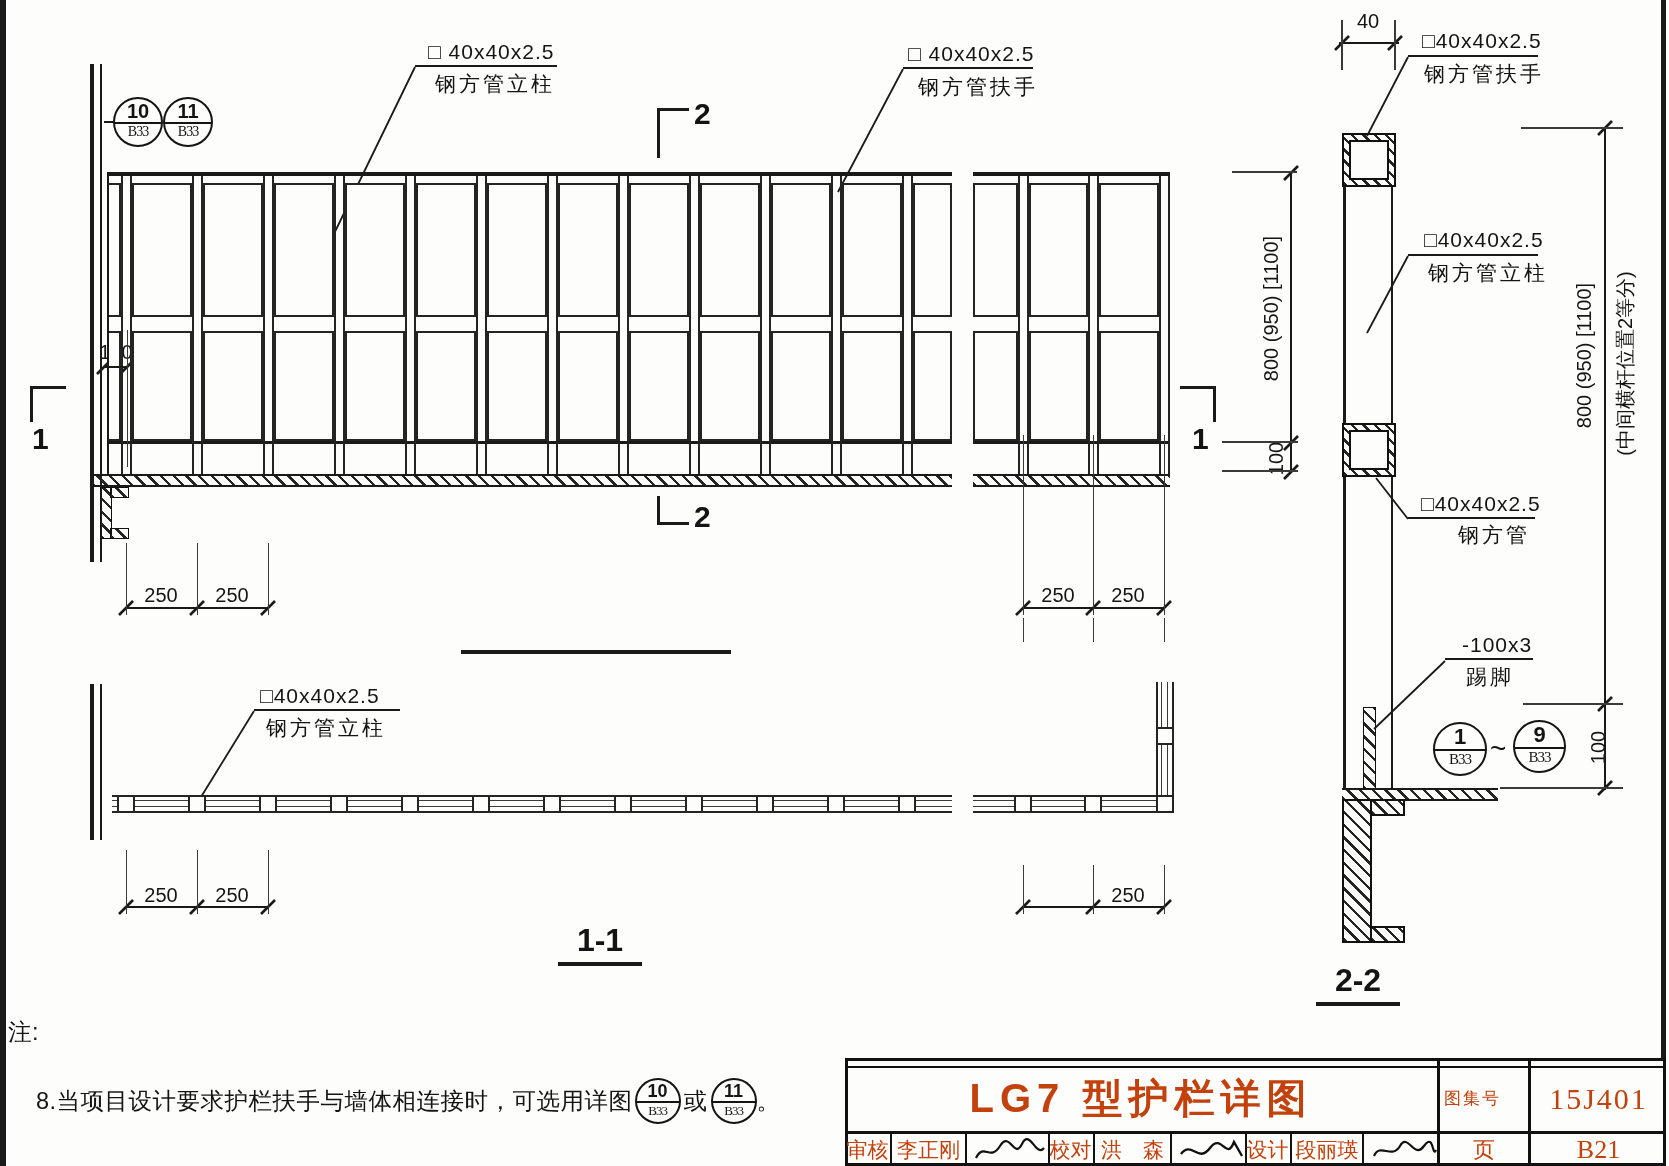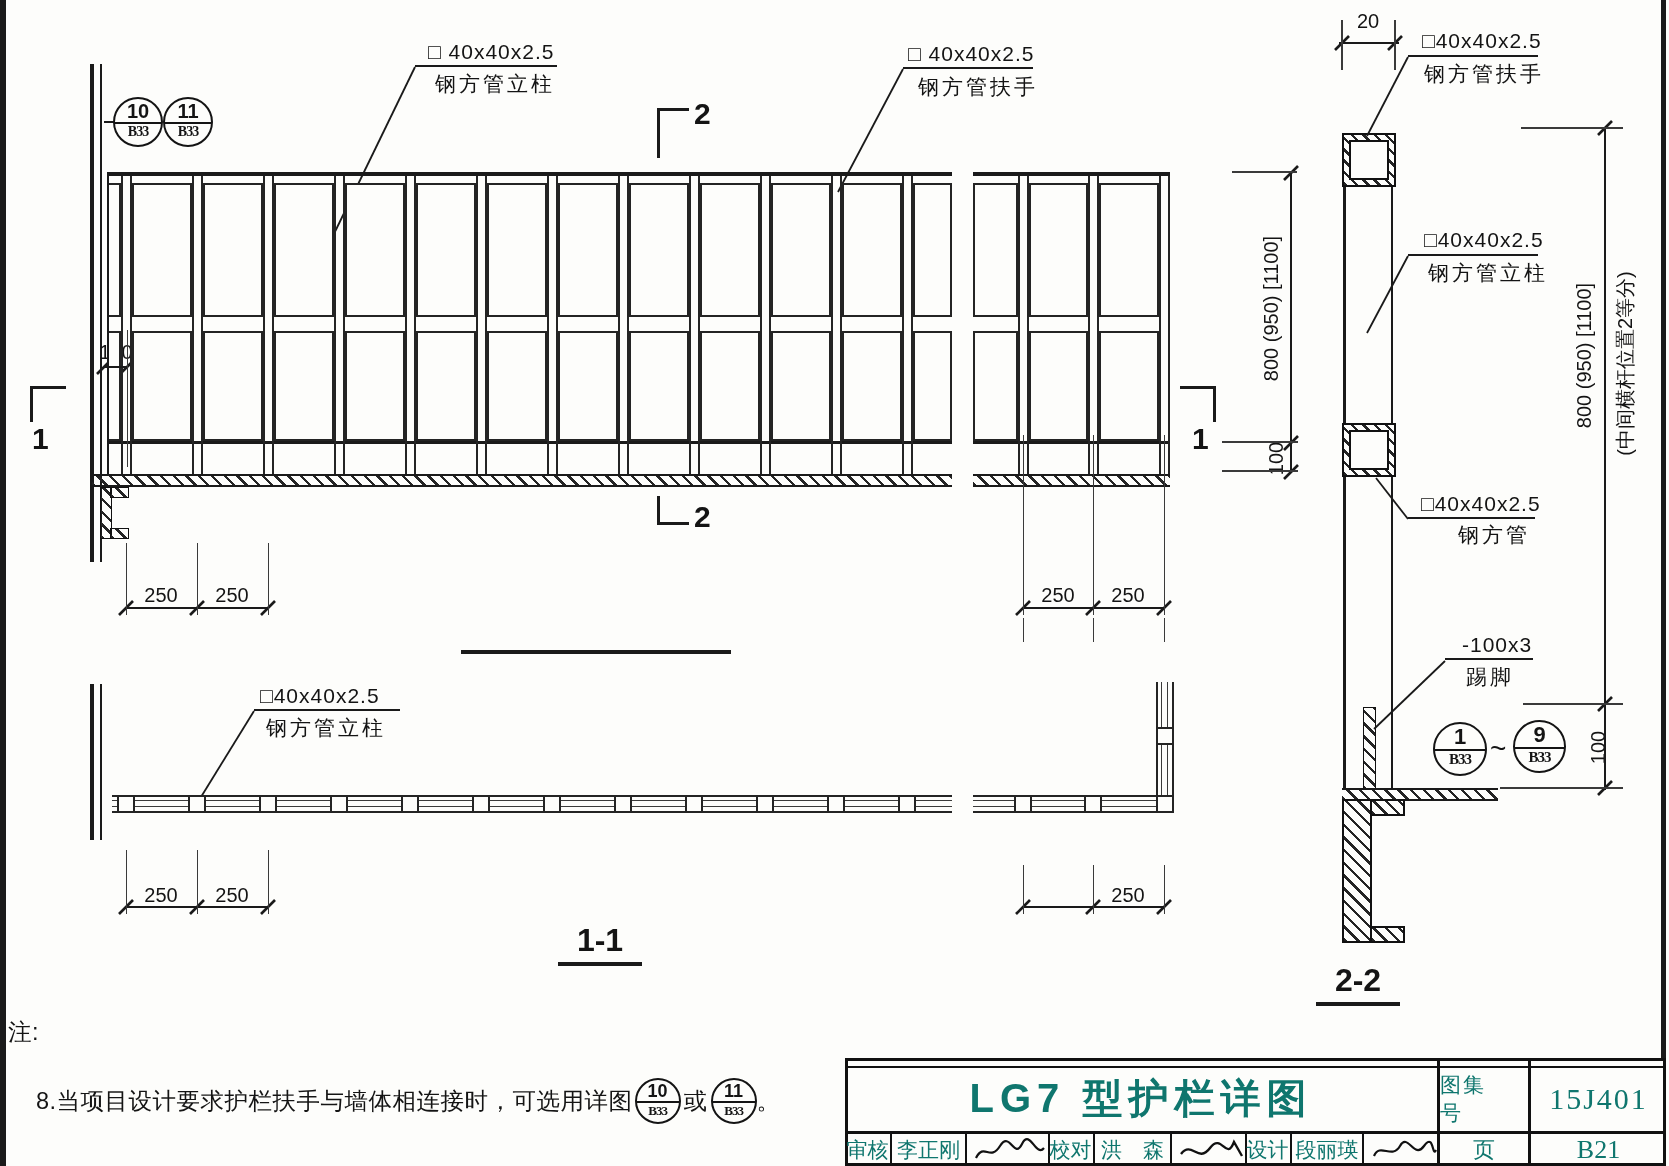--- a/index.html
+++ b/index.html
@@ -13,29 +13,29 @@
   .vtxt{position:absolute;white-space:nowrap;color:#141414;text-align:center;transform:rotate(-90deg);}
   .panel{position:absolute;border:2px solid #242424;background:#fdfdfb;}
   .post{position:absolute;border-left:2.5px solid #242424;border-right:2.5px solid #242424;}
   .hatch{background:repeating-linear-gradient(45deg,#242424 0 2.4px,rgba(0,0,0,0) 2.4px 9px);}
   .floor{position:absolute;border-top:2.2px solid #1a1a1a;border-bottom:2.2px solid #1a1a1a;}
   .tube{position:absolute;width:54px;height:54px;border:2.5px solid #111;
         background:repeating-linear-gradient(45deg,#242424 0 2.4px,rgba(0,0,0,0) 2.4px 8px);}
   .tube:after{content:'';position:absolute;inset:5px;border:2.5px solid #111;background:#fdfdfb;}
   .bub{position:absolute;border:2.5px solid #141414;border-radius:50%;display:flex;flex-direction:column;background:#fdfdfb;}
   .bub .bt{flex:1.1;display:flex;align-items:flex-end;justify-content:center;border-bottom:2px solid #141414;font-weight:bold;line-height:1;padding-bottom:1px;}
-  .bub .bb{flex:1;display:flex;align-items:flex-start;justify-content:center;font-weight:bold;line-height:1;letter-spacing:-1px;padding-top:1px;font-family:"Liberation Serif","DejaVu Serif",serif;}
+  .bub .bb{flex:1;display:flex;align-items:flex-start;justify-content:center;font-weight:normal;line-height:1;letter-spacing:-1px;padding-top:1px;font-family:"Liberation Serif","DejaVu Serif",serif;}
   .lbl1{font-size:21px;letter-spacing:1px;}
   .lbl2{font-size:21px;letter-spacing:3px;}
   .dim{font-size:20px;}
   .sec-num{font-size:30px;font-weight:bold;}
   .dtitle{font-size:32px;font-weight:bold;letter-spacing:4px;}
   .note{font-size:23.5px;letter-spacing:0.5px;}
   .tb-line{position:absolute;background:#111;}
-  .tb-txt{position:absolute;display:flex;align-items:center;justify-content:center;color:#0f766e;}
+  .tb-txt{position:absolute;display:flex;align-items:center;justify-content:center;color:#c2410c;}
   svg.ovl{position:absolute;left:0;top:0;pointer-events:none;}
 </style>
 </head>
 <body>
 
 <div id="canvas">
 
   <div class="ln" style="left:0;top:0;width:6px;height:1166px;"></div>
   <div class="ln" style="left:1661px;top:0;width:5px;height:1166px;"></div>
 
@@ -93,21 +93,21 @@
 
   <div class="ln" style="left:461px;top:650px;width:270px;height:3.5px;"></div>
 
   <div class="txt lbl1" style="left:260px;top:684px;">□40x40x2.5</div>
   <div class="ln" style="left:254px;top:709px;width:146px;height:2px;"></div>
   <div class="txt lbl2" style="left:266px;top:714px;">钢方管立柱</div>
 
   <div class="txt dtitle ctr" style="left:552px;top:922px;width:96px;letter-spacing:0;">1-1</div>
   <div class="ln" style="left:558px;top:962px;width:84px;height:3.5px;"></div>
 
-  <div class="txt dim ctr" style="left:1346px;top:10px;width:44px;">20</div>
+  <div class="txt dim ctr" style="left:1346px;top:10px;width:44px;">40</div>
 
   <div class="tube" style="left:1342px;top:133px;"></div>
   <div class="tube" style="left:1342px;top:423px;"></div>
 
   <div class="ln" style="left:1343px;top:187px;width:2.5px;height:236px;"></div>
   <div class="ln" style="left:1390.5px;top:187px;width:2.5px;height:236px;"></div>
   <div class="ln" style="left:1343px;top:477px;width:2.5px;height:311px;"></div>
   <div class="ln" style="left:1390.5px;top:477px;width:2.5px;height:311px;"></div>
 
   <div class="hatch" style="position:absolute;left:1363px;top:707px;width:13px;height:83px;border:1.8px solid #111;"></div>
@@ -173,21 +173,21 @@
   <div class="tb-line" style="left:890px;top:1131px;width:2px;height:35px;"></div>
   <div class="tb-line" style="left:965px;top:1131px;width:2px;height:35px;"></div>
   <div class="tb-line" style="left:1048px;top:1131px;width:2px;height:35px;"></div>
   <div class="tb-line" style="left:1093px;top:1131px;width:2px;height:35px;"></div>
   <div class="tb-line" style="left:1170px;top:1131px;width:2px;height:35px;"></div>
   <div class="tb-line" style="left:1245px;top:1131px;width:2px;height:35px;"></div>
   <div class="tb-line" style="left:1290px;top:1131px;width:2px;height:35px;"></div>
   <div class="tb-line" style="left:1362px;top:1131px;width:2px;height:35px;"></div>
 
   <div class="tb-txt" style="left:845px;top:1066px;width:592px;height:65px;font-size:40px;font-weight:bold;letter-spacing:6px;">LG7 型护栏详图</div>
-  <div class="tb-txt" style="left:1440px;top:1066px;width:65px;height:65px;font-size:21px;letter-spacing:2px;">图集号</div>
+  <div class="tb-txt" style="left:1440px;top:1066px;width:65px;height:65px;font-size:17px;letter-spacing:2px;">图集号</div>
   <div class="tb-txt" style="left:1531px;top:1066px;width:135px;height:65px;font-size:30px;font-family:'Liberation Serif','DejaVu Serif',serif;letter-spacing:2px;">15J401</div>
   <div class="tb-txt" style="left:1440px;top:1133px;width:88px;height:33px;font-size:22px;">页</div>
   <div class="tb-txt" style="left:1531px;top:1133px;width:135px;height:33px;font-size:26px;font-family:'Liberation Serif','DejaVu Serif',serif;">B21</div>
 
   <div class="tb-txt" style="left:845px;top:1133px;width:45px;height:33px;font-size:21px;">审核</div>
   <div class="tb-txt" style="left:892px;top:1133px;width:73px;height:33px;font-size:21px;">李正刚</div>
   <div class="tb-txt" style="left:1048px;top:1133px;width:45px;height:33px;font-size:21px;">校对</div>
   <div class="tb-txt" style="left:1095px;top:1133px;width:75px;height:33px;font-size:21px;">洪　森</div>
   <div class="tb-txt" style="left:1245px;top:1133px;width:45px;height:33px;font-size:21px;">设计</div>
   <div class="tb-txt" style="left:1292px;top:1133px;width:70px;height:33px;font-size:21px;">段丽瑛</div>

